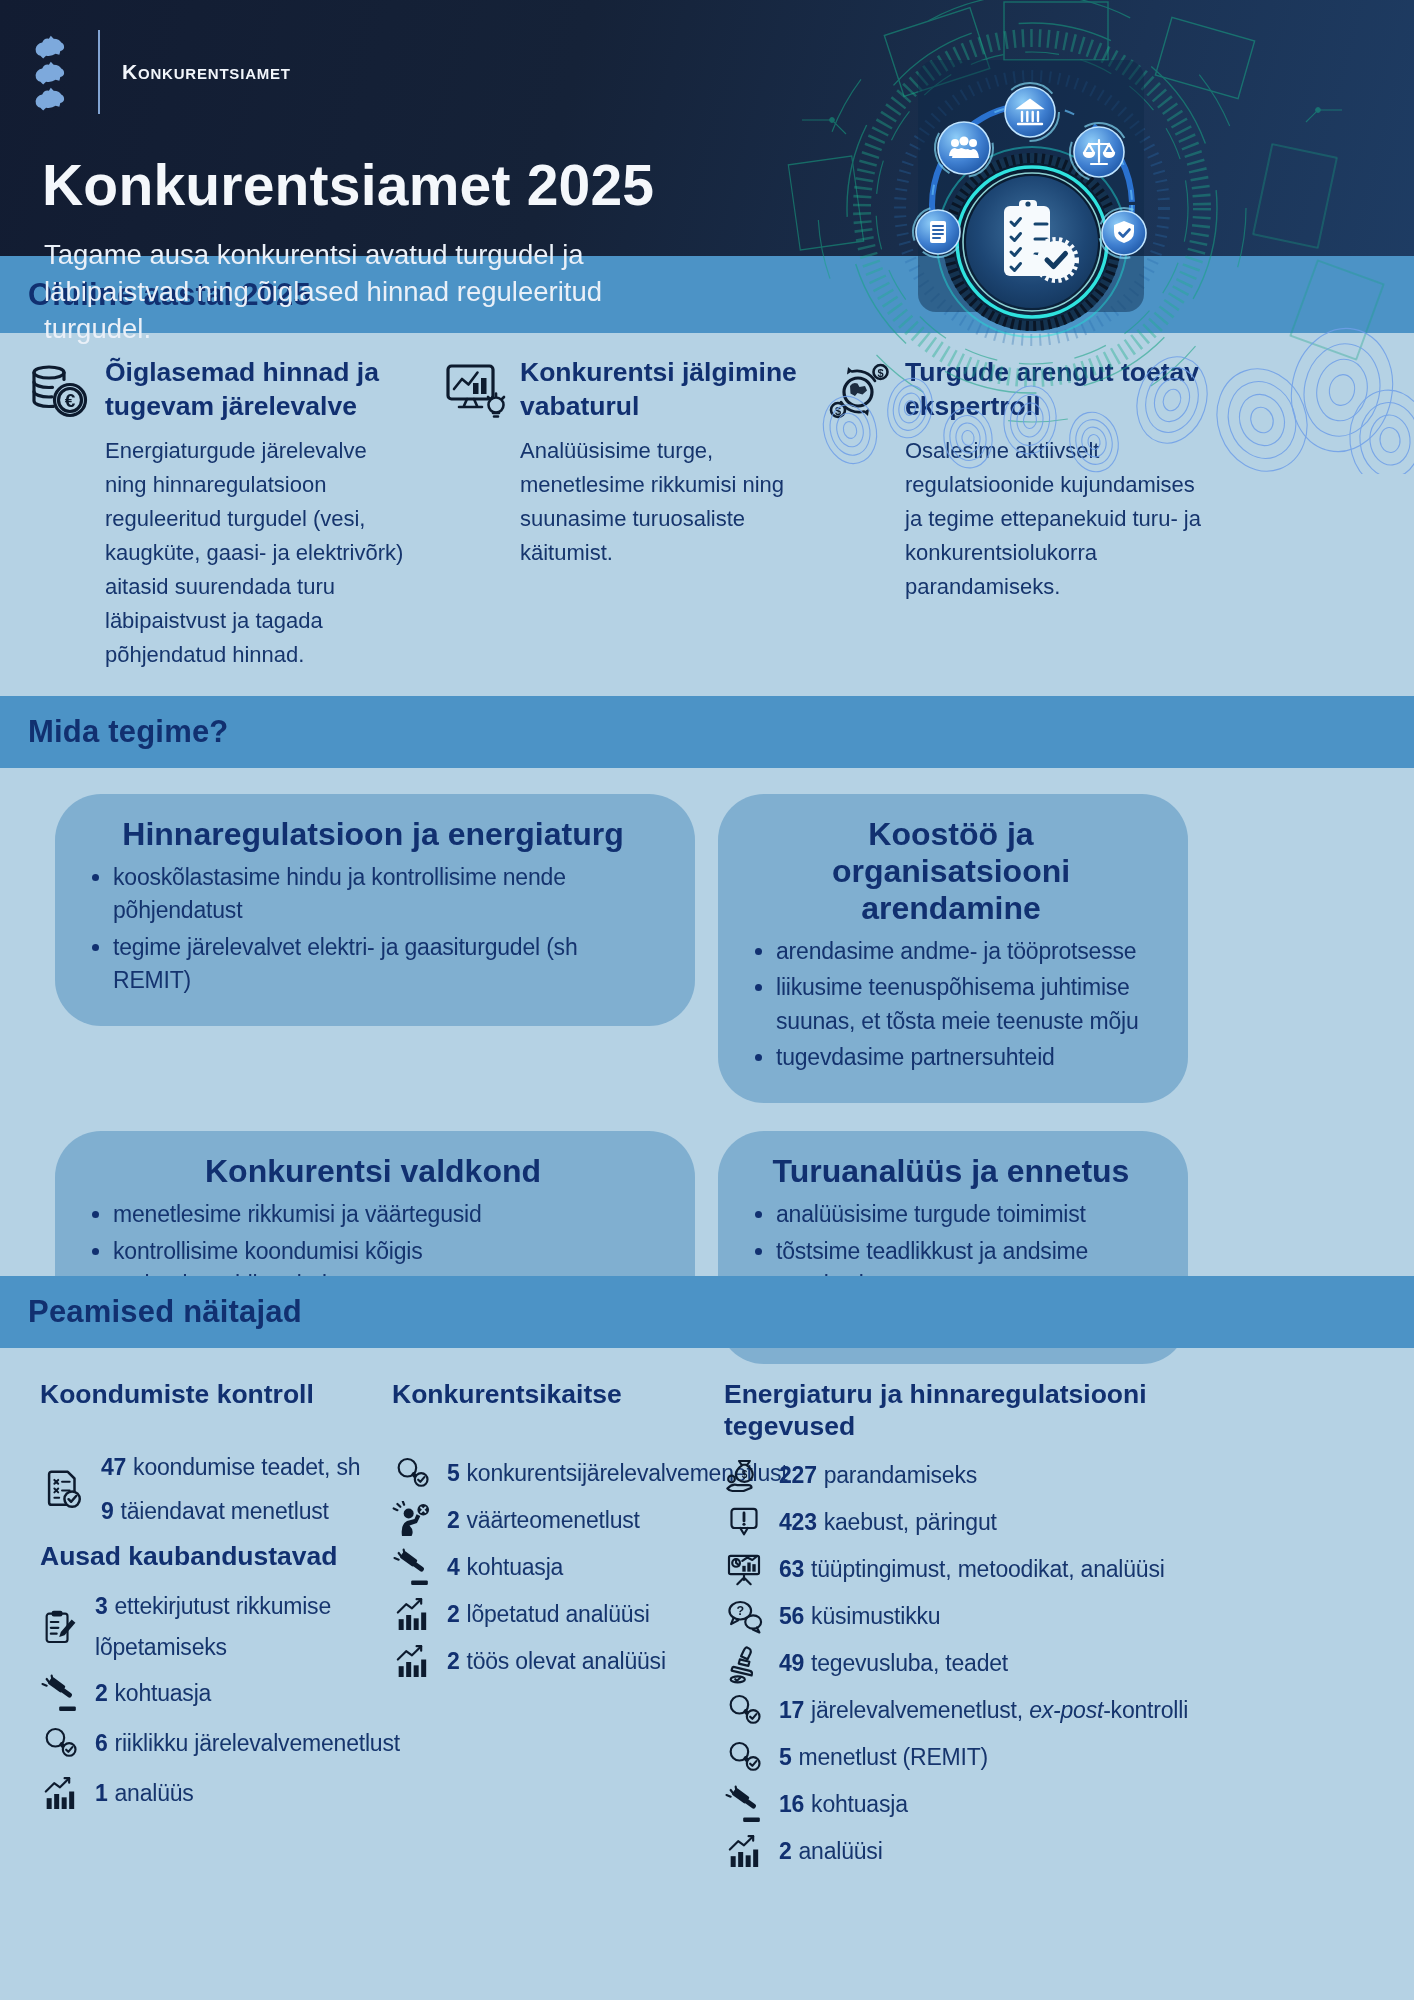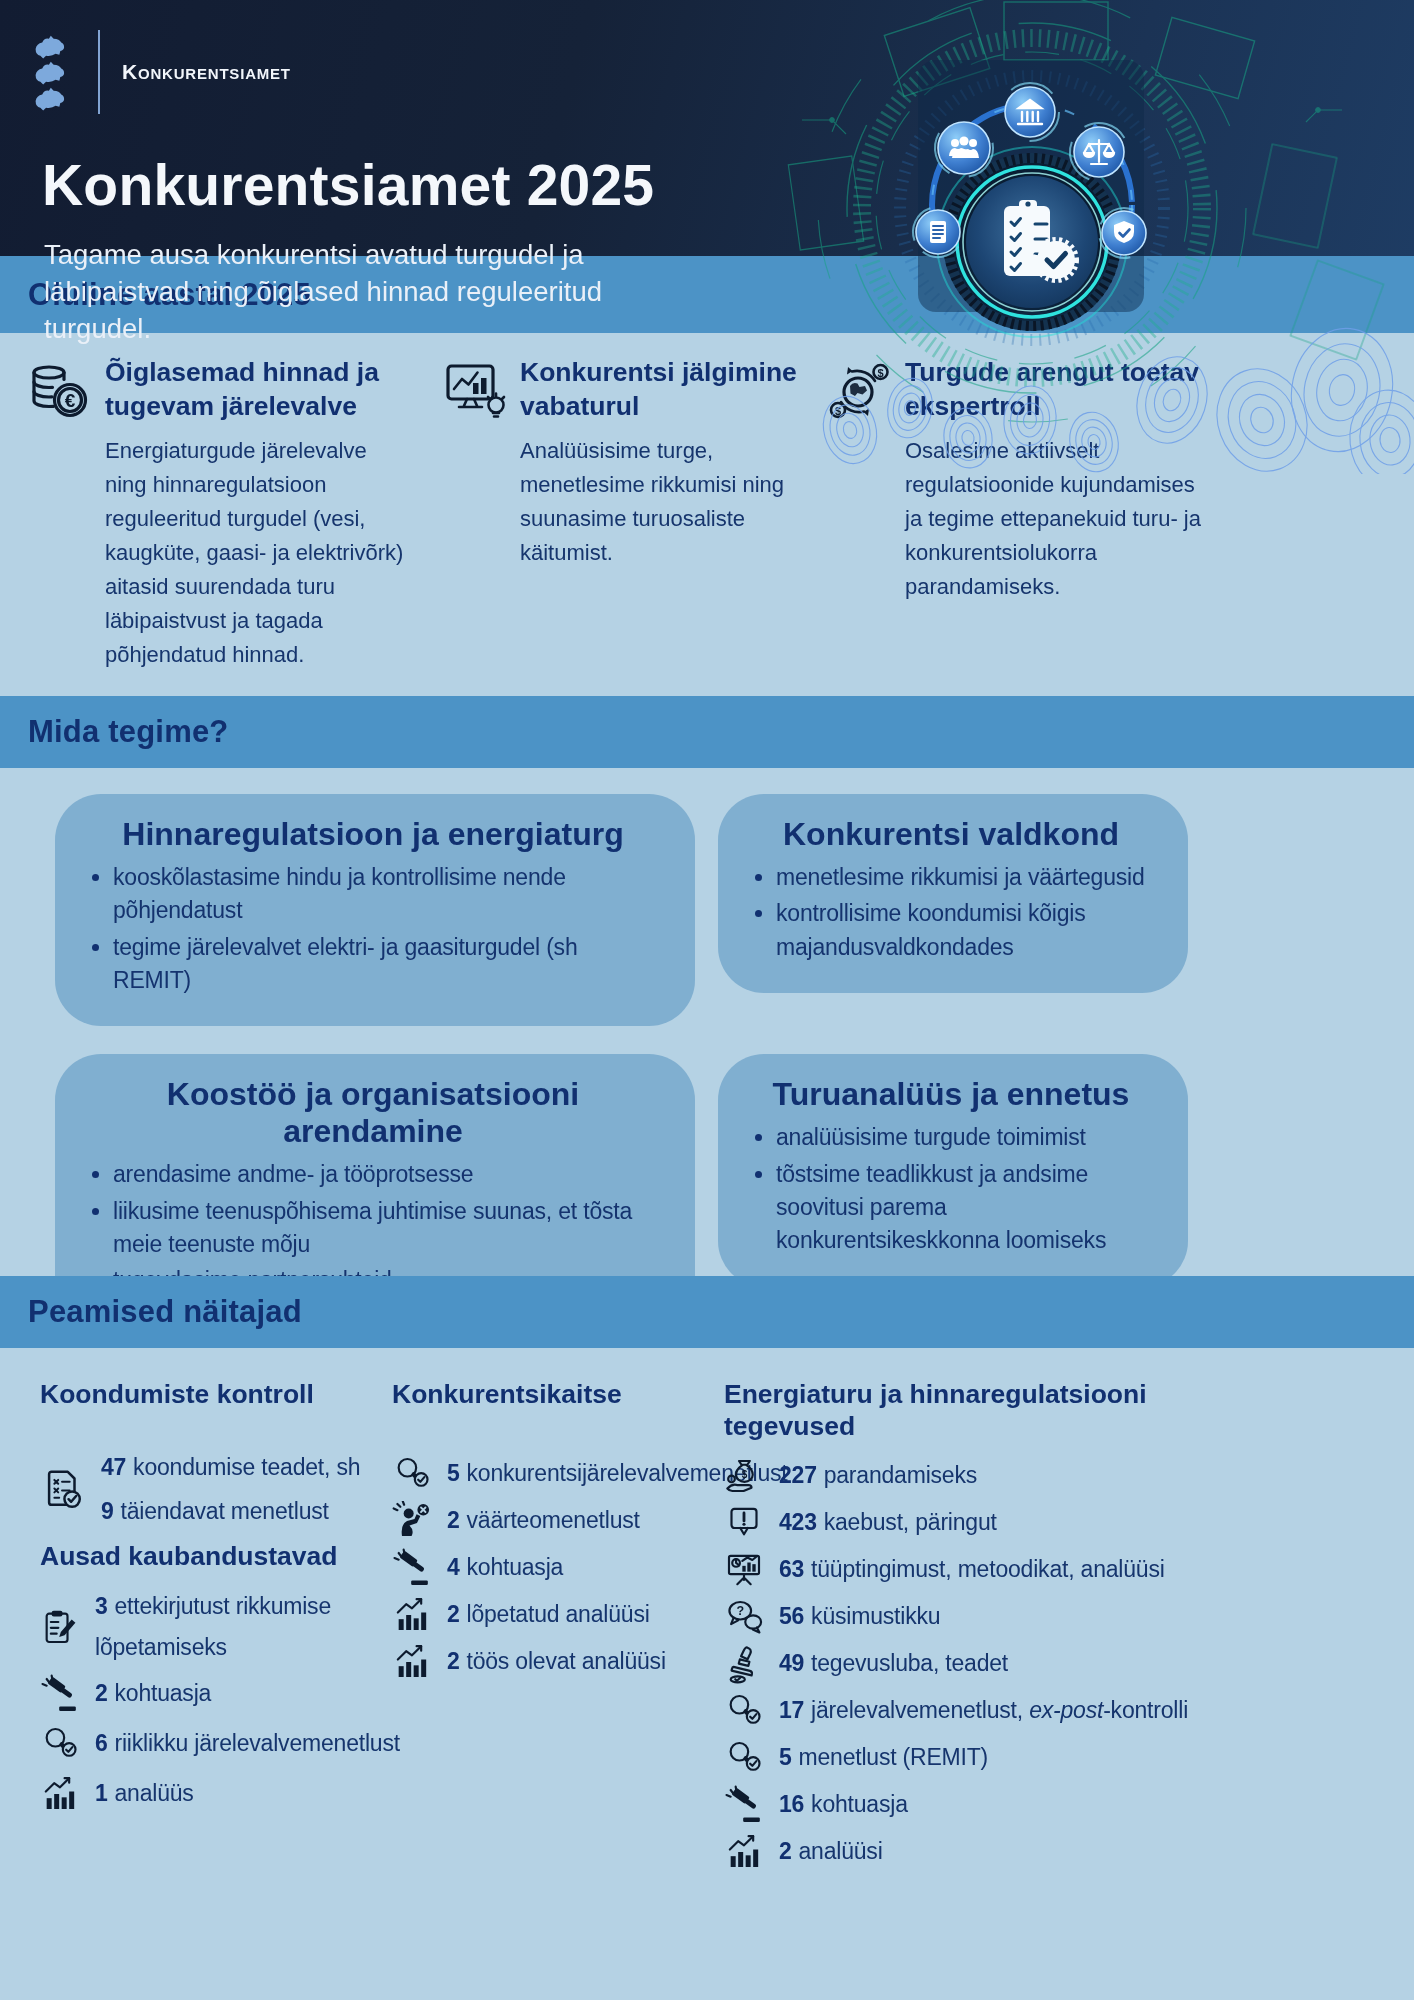--- a/index.html
+++ b/index.html
@@ -306,35 +306,35 @@
 
   <div class="cards">
     <div class="card">
       <h3>Hinnaregulatsioon ja energiaturg</h3>
       <ul>
         <li>kooskõlastasime hindu ja kontrollisime nende põhjendatust</li>
         <li>tegime järelevalvet elektri- ja gaasiturgudel (sh REMIT)</li>
       </ul>
     </div>
     <div class="card">
-      <h3>Konkurentsi valdkond</h3>
-      <ul>
-        <li>menetlesime rikkumisi ja väärtegusid</li>
-        <li>kontrollisime koondumisi kõigis majandusvaldkondades</li>
-      </ul>
-    </div>
-    <div class="card">
       <h3>Koostöö ja organisatsiooni arendamine</h3>
       <ul>
         <li>arendasime andme- ja tööprotsesse</li>
         <li>liikusime teenuspõhisema juhtimise suunas, et tõsta meie teenuste mõju</li>
         <li>tugevdasime partnersuhteid</li>
       </ul>
     </div>
     <div class="card">
+      <h3>Konkurentsi valdkond</h3>
+      <ul>
+        <li>menetlesime rikkumisi ja väärtegusid</li>
+        <li>kontrollisime koondumisi kõigis majandusvaldkondades</li>
+      </ul>
+    </div>
+    <div class="card">
       <h3>Turuanalüüs ja ennetus</h3>
       <ul>
         <li>analüüsisime turgude toimimist</li>
         <li>tõstsime teadlikkust ja andsime soovitusi parema konkurentsikeskkonna loomiseks</li>
       </ul>
     </div>
   </div>
 
   <div class="band band-3">
     <h2>Peamised näitajad</h2>

